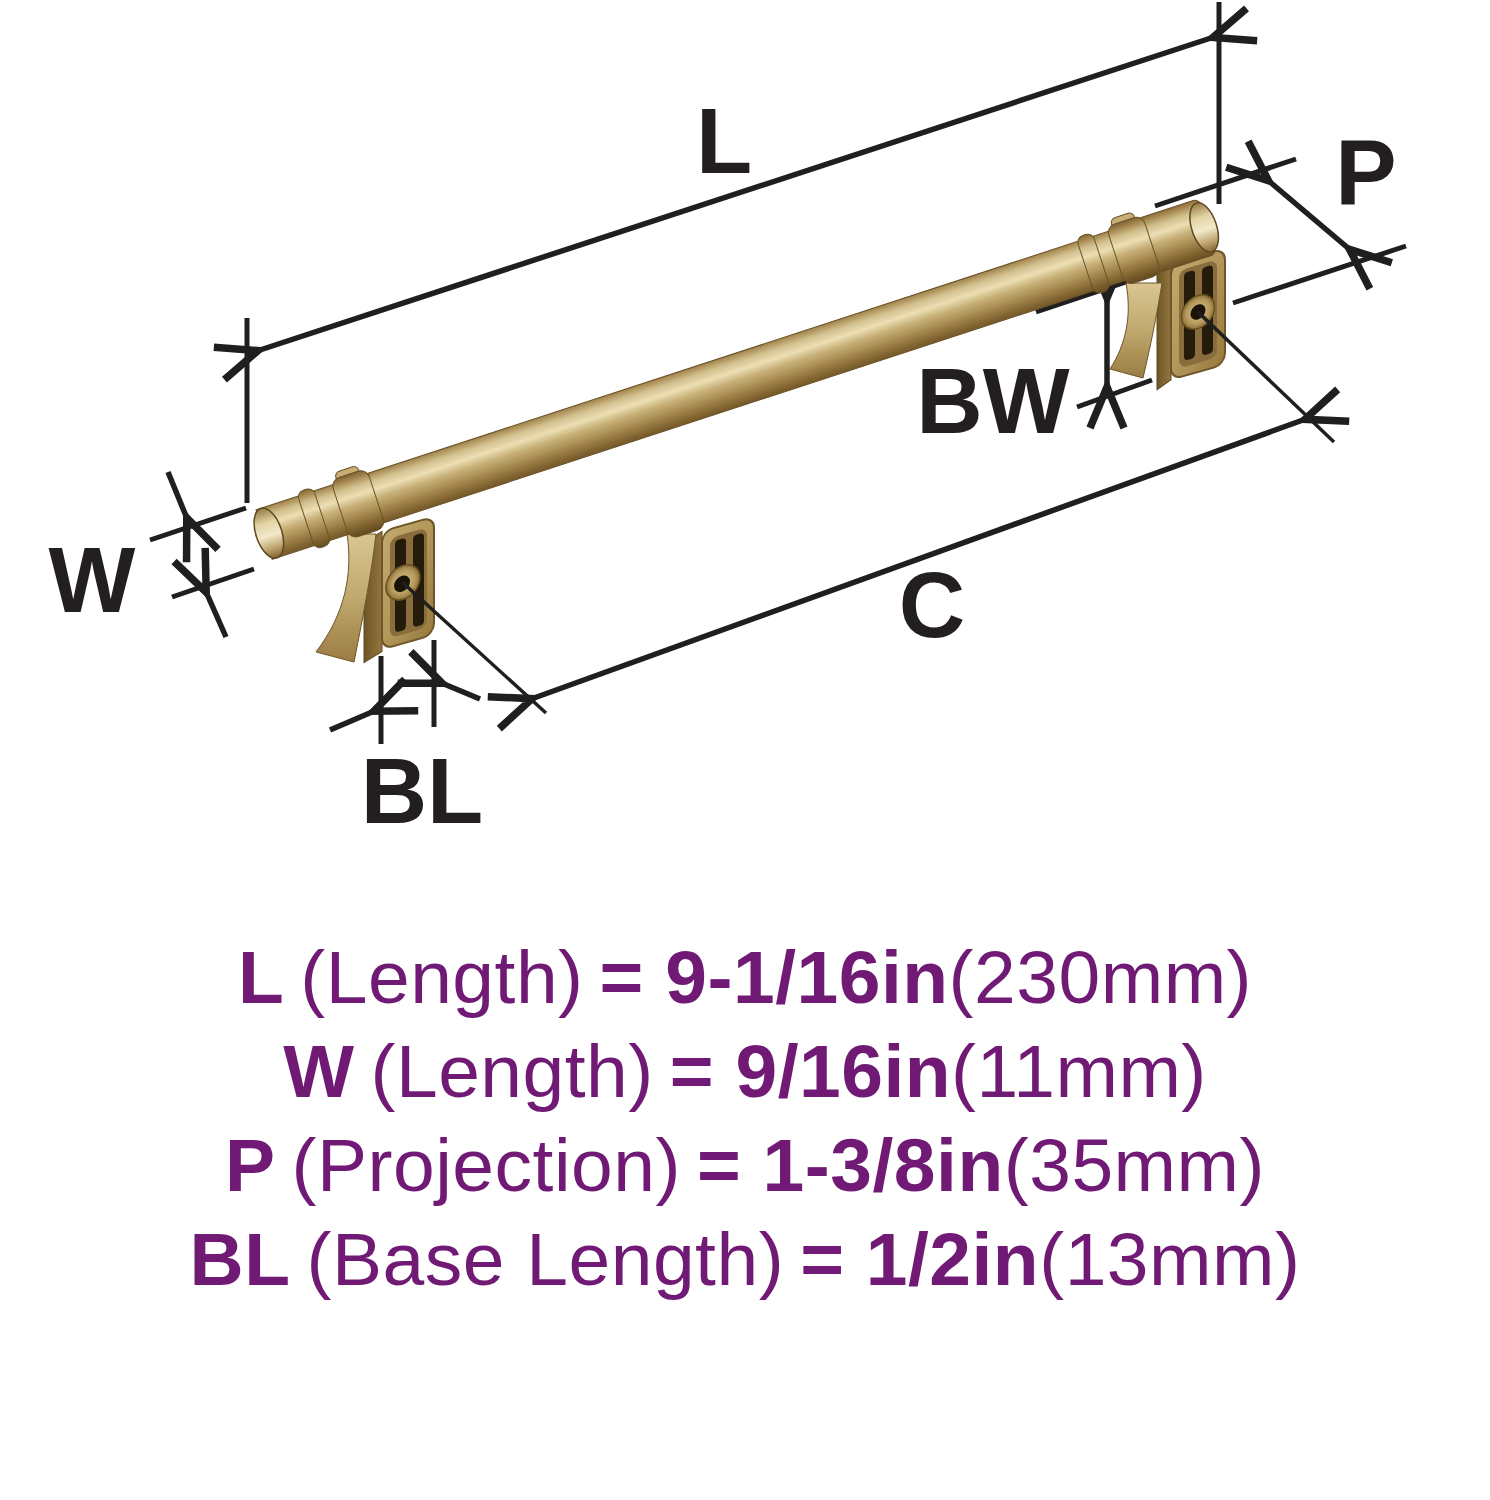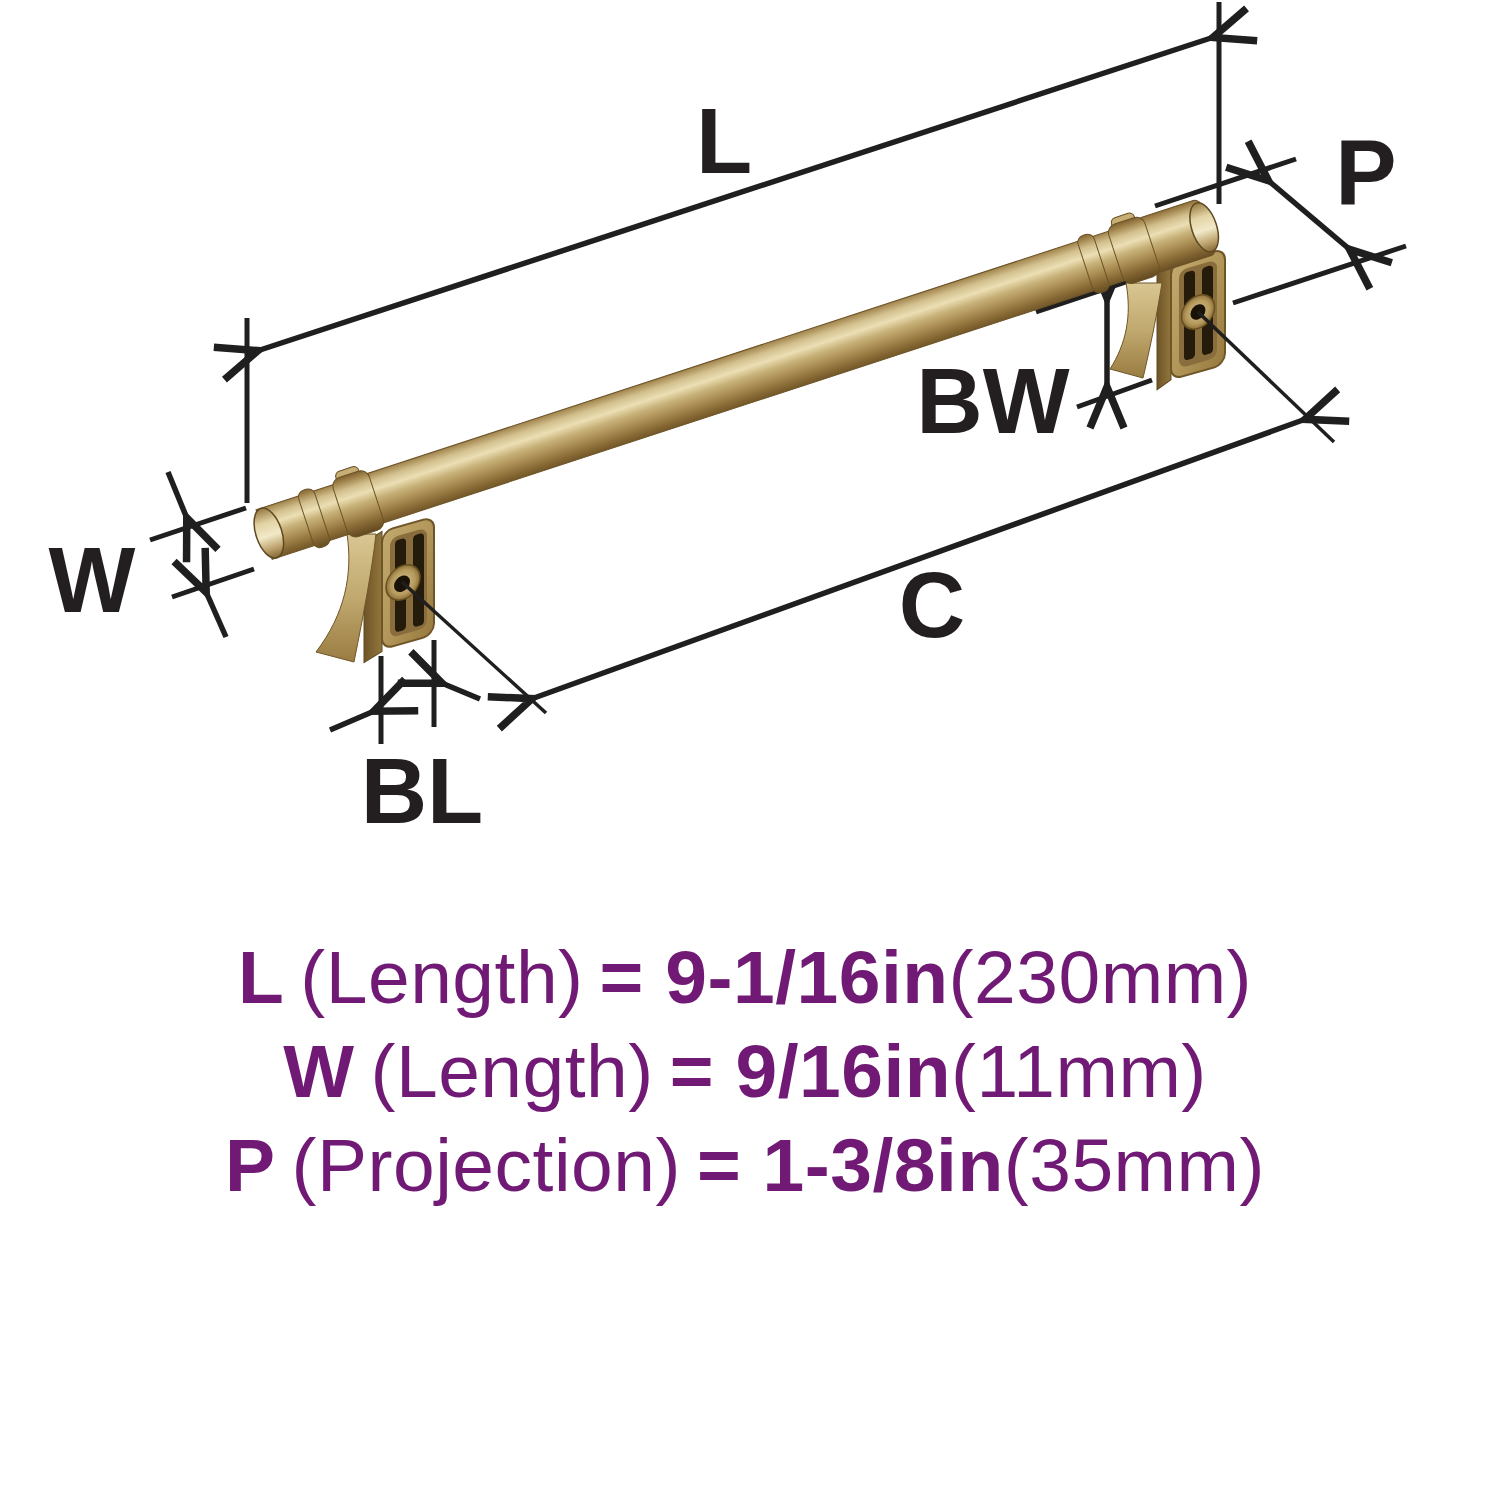--- a/index.html
+++ b/index.html
@@ -139,15 +139,18 @@
   <div class="specs">
     <div class="spec-row">
       <span class="seg-bold">L</span><span class="seg-light seg-name">(Length)</span><span class="seg-bold">= 9-1/16in</span><span class="seg-light">(230mm)</span>
     </div>
     <div class="spec-row">
       <span class="seg-bold">W</span><span class="seg-light seg-name">(Length)</span><span class="seg-bold">= 9/16in</span><span class="seg-light">(11mm)</span>
     </div>
     <div class="spec-row">
       <span class="seg-bold">P</span><span class="seg-light seg-name">(Projection)</span><span class="seg-bold">= 1-3/8in</span><span class="seg-light">(35mm)</span>
     </div>
+    <div class="spec-row">
+      <span class="seg-bold">BL</span><span class="seg-light seg-name">(Base Length)</span><span class="seg-bold">= 1/2in</span><span class="seg-light">(13mm)</span>
+    </div>
   </div>
 
 </div>
 
 </body></html>

